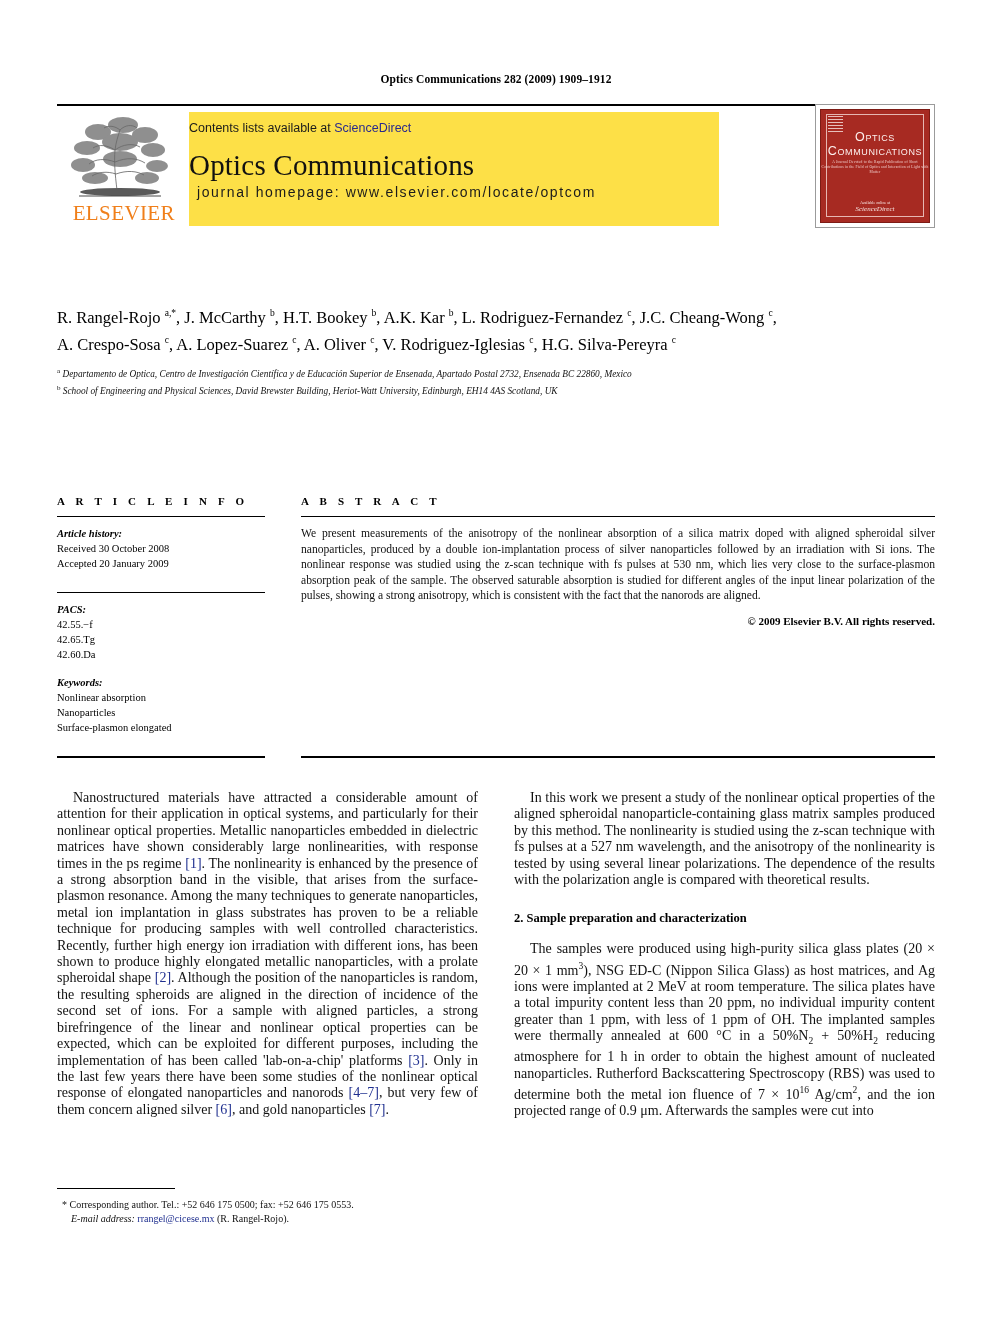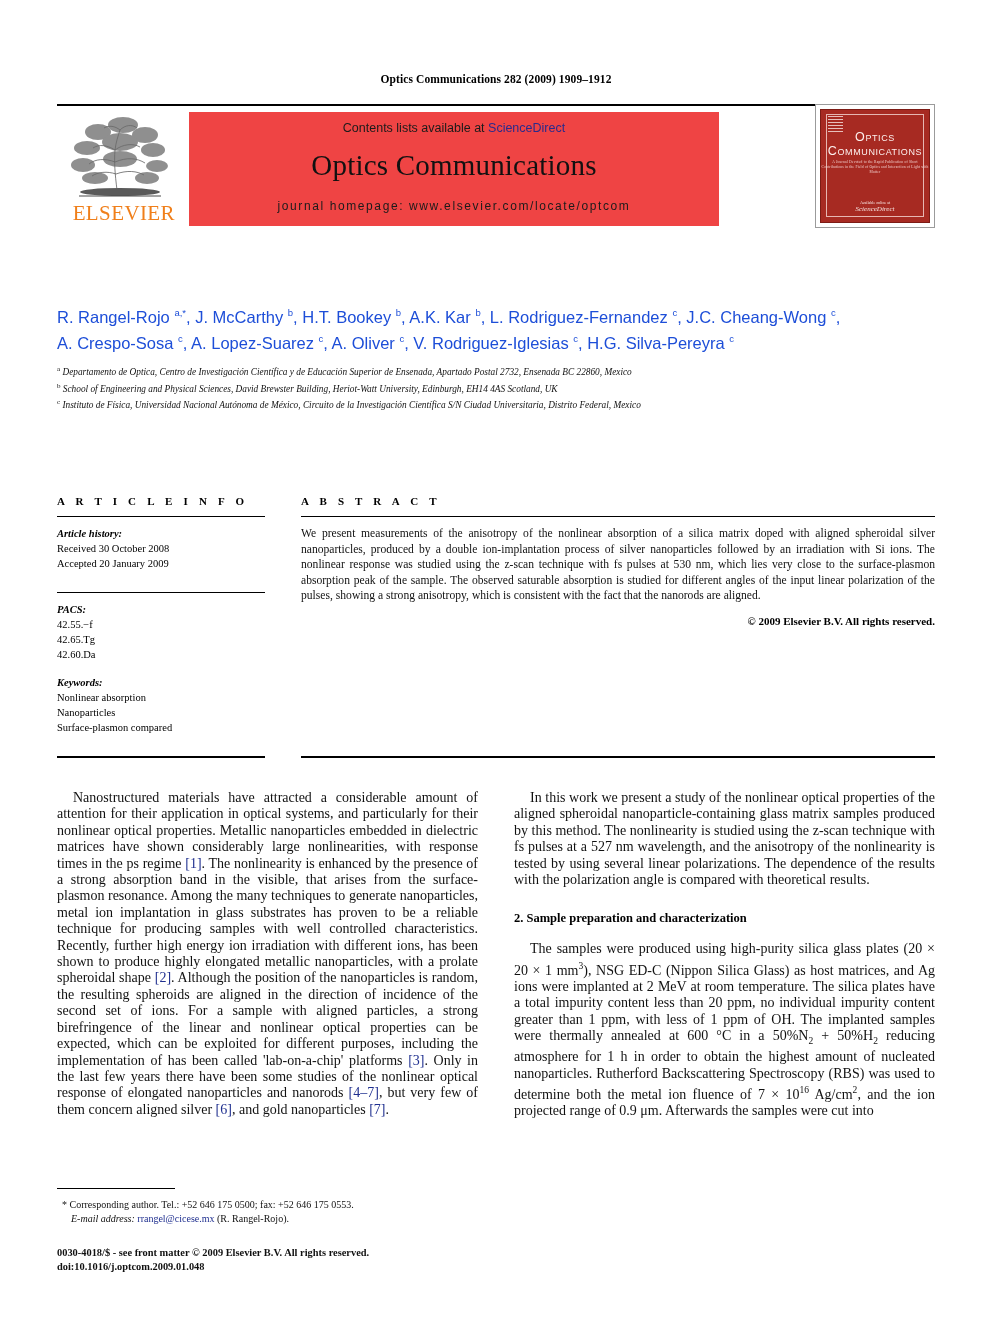--- a/index.html
+++ b/index.html
@@ -75,45 +75,46 @@
     letter-spacing: 0.4px;
     line-height: 22px;
     color: #f07f1a;
   }
   .banner {
     position: absolute;
     top: 8px;
     left: 132px;
     width: 530px;
     height: 114px;
-    background: #ef4444;
-    text-align: center;
+    background: #fde047;
+    text-align: left;
   }
   .contents-line {
     margin-top: 9px;
     font-family: "Liberation Sans", sans-serif;
     font-size: 12.5px;
     color: #1b1b1b;
   }
   .contents-line .sd-link {
     color: #2a2a8c;
   }
   .journal-name {
     margin-top: 14px;
     font-family: "Liberation Serif", serif;
     font-size: 29px;
     letter-spacing: 0.2px;
     color: #111;
   }
   .homepage-line {
-    margin-top: 17px;
+    margin-top: 2px;
     font-family: "Liberation Sans", sans-serif;
-    font-size: 12px;
+    font-size: 14px;
     letter-spacing: 1.6px;
     color: #1b1b1b;
+    padding-left: 8px;
   }
   .cover-thumb {
     position: absolute;
     top: 0px;
     left: 758px;
     width: 120px;
     height: 124px;
     background: #ffffff;
     border: 1px solid #9b9b9b;
     box-sizing: border-box;
@@ -199,24 +200,24 @@
   .paper-title {
     font-family: "Liberation Serif", serif;
     font-size: 24.5px;
     line-height: 30px;
     color: #111;
     margin: 0;
     font-weight: normal;
   }
   .authors {
     margin-top: 14px;
-    font-family: Liberation Sans, sans-serif;
+    font-family: Liberation Serif, serif;
     font-size: 16.5px;
     line-height: 22px;
-    color: #1d4ed8;
+    color: #000000;
   }
   .authors sup {
     font-size: 9.5px;
     vertical-align: super;
   }
   .affiliations {
     margin-top: 10px;
   }
   .affil {
     font-family: "Liberation Serif", serif;
@@ -450,21 +451,20 @@
   </div>
 
   <div class="title-block">
     <div class="authors">
       <div>R. Rangel-Rojo <sup>a,*</sup>, J. McCarthy <sup>b</sup>, H.T. Bookey <sup>b</sup>, A.K. Kar <sup>b</sup>, L. Rodriguez-Fernandez <sup>c</sup>, J.C. Cheang-Wong <sup>c</sup>,</div>
       <div>A. Crespo-Sosa <sup>c</sup>, A. Lopez-Suarez <sup>c</sup>, A. Oliver <sup>c</sup>, V. Rodriguez-Iglesias <sup>c</sup>, H.G. Silva-Pereyra <sup>c</sup></div>
     </div>
     <div class="affiliations">
       <div class="affil"><sup>a</sup> Departamento de Optica, Centro de Investigación Científica y de Educación Superior de Ensenada, Apartado Postal 2732, Ensenada BC 22860, Mexico</div>
       <div class="affil"><sup>b</sup> School of Engineering and Physical Sciences, David Brewster Building, Heriot-Watt University, Edinburgh, EH14 4AS Scotland, UK</div>
-      <div class="affil"><sup>c</sup> Instituto de Física, Universidad Nacional Autónoma de México, Circuito de la Investigación Científica S/N Ciudad Universitaria, Distrito Federal, Mexico</div>
     </div>
   </div>
 
   <div class="infoabs">
     <div class="ia-cols">
       <div class="col-info">
         <div class="section-caps">A R T I C L E    I N F O</div>
         <div class="hr-thin"></div>
         <div class="info-label">Article history:</div>
         <div class="info-line">Received 30 October 2008</div>
@@ -472,21 +472,21 @@
         <div class="info-gap"></div>
         <div class="hr-thin"></div>
         <div class="info-label">PACS:</div>
         <div class="info-line">42.55.−f</div>
         <div class="info-line">42.65.Tg</div>
         <div class="info-line">42.60.Da</div>
         <div class="info-gap-sm"></div>
         <div class="info-label">Keywords:</div>
         <div class="info-line">Nonlinear absorption</div>
         <div class="info-line">Nanoparticles</div>
-        <div class="info-line">Surface-plasmon compared</div>
+        <div class="info-line">Surface-plasmon elongated</div>
       </div>
 
       <div class="col-abs">
         <div class="section-caps">A B S T R A C T</div>
         <div class="hr-thin"></div>
         <div class="abstract-text">We present measurements of the anisotropy of the nonlinear absorption of a silica matrix doped with aligned spheroidal silver nanoparticles, produced by a double ion-implantation process of silver nanoparticles followed by an irradiation with Si ions. The nonlinear response was studied using the z-scan technique with fs pulses at 530 nm, which lies very close to the surface-plasmon absorption peak of the sample. The observed saturable absorption is studied for different angles of the input linear polarization of the pulses, showing a strong anisotropy, which is consistent with the fact that the nanorods are aligned.</div>
         <div class="copyright">© 2009 Elsevier B.V. All rights reserved.</div>
       </div>
     </div>
   </div>
@@ -511,18 +511,14 @@
     <div class="fn-text">
       <span class="star">*</span>
       <span>Corresponding author. Tel.: +52 646 175 0500; fax: +52 646 175 0553.</span>
       <br>
       <span class="em">E-mail address:</span>
       <span class="mail">rrangel@cicese.mx</span>
       <span>(R. Rangel-Rojo).</span>
     </div>
   </div>
 
-  <div class="imprint">
-    <div>0030-4018/$ - see front matter © 2009 Elsevier B.V. All rights reserved.</div>
-    <div>doi:10.1016/j.optcom.2009.01.048</div>
-  </div>
 
 </div>
 
 </body></html>

